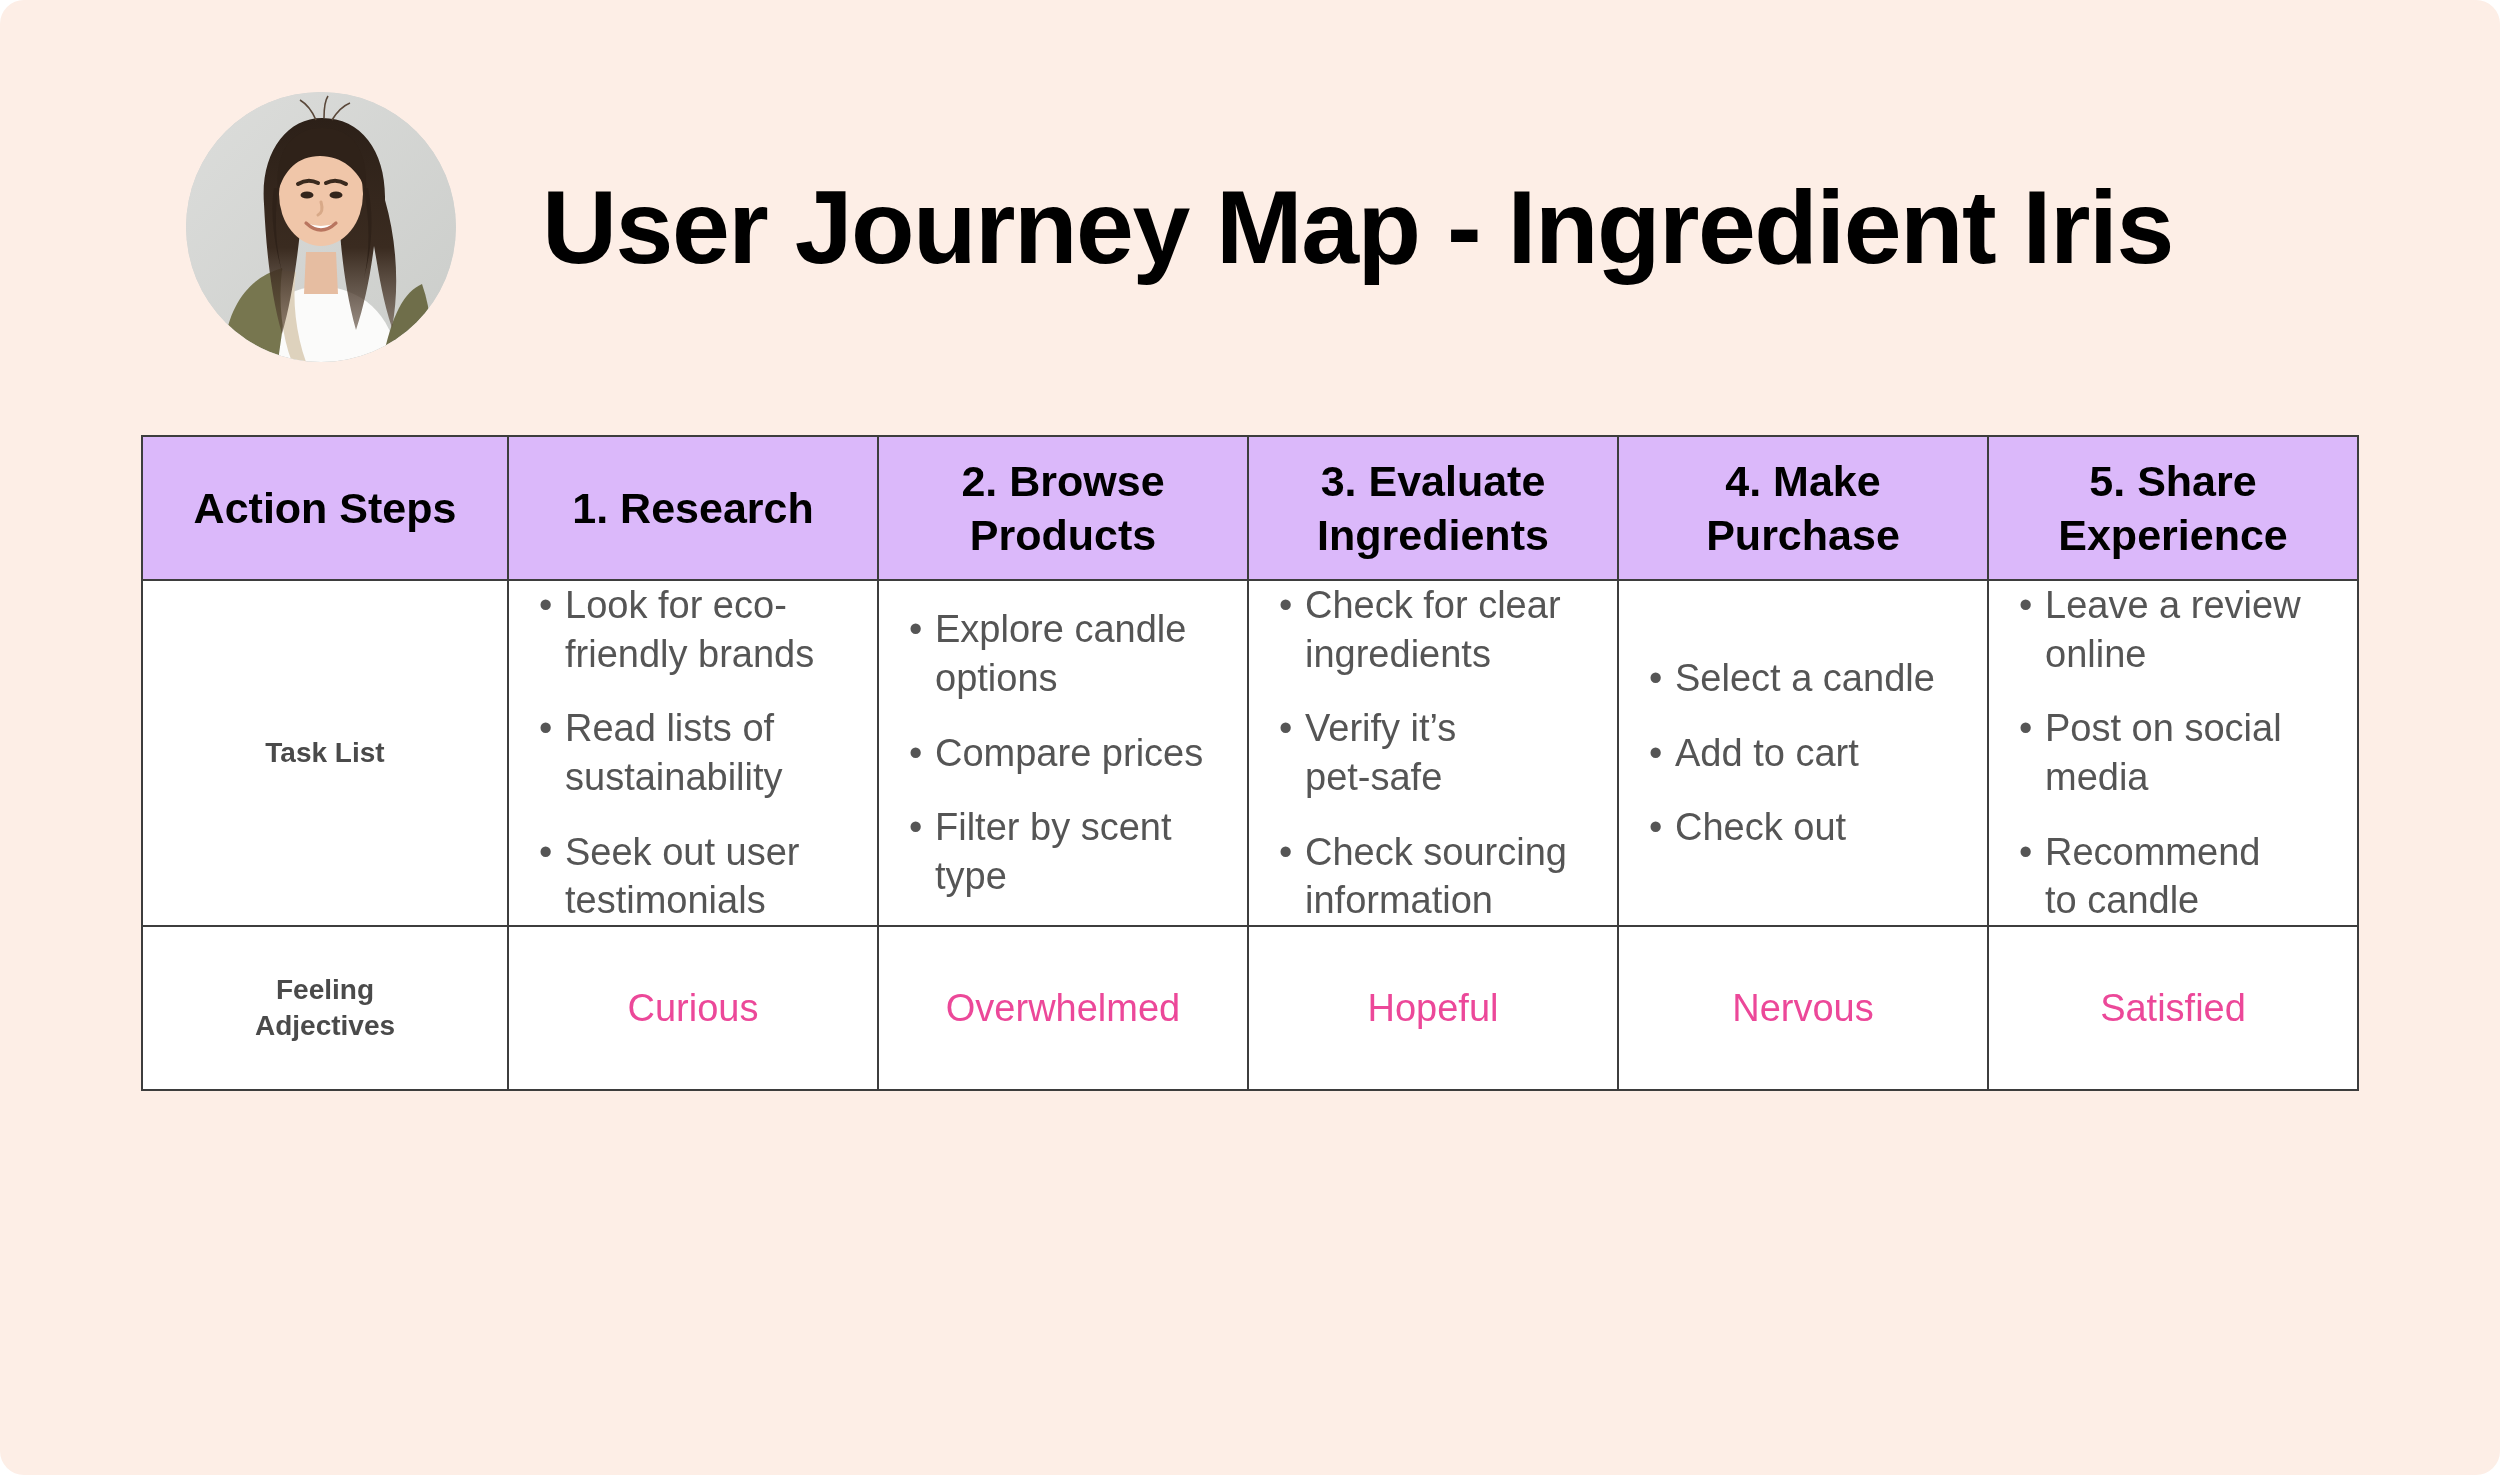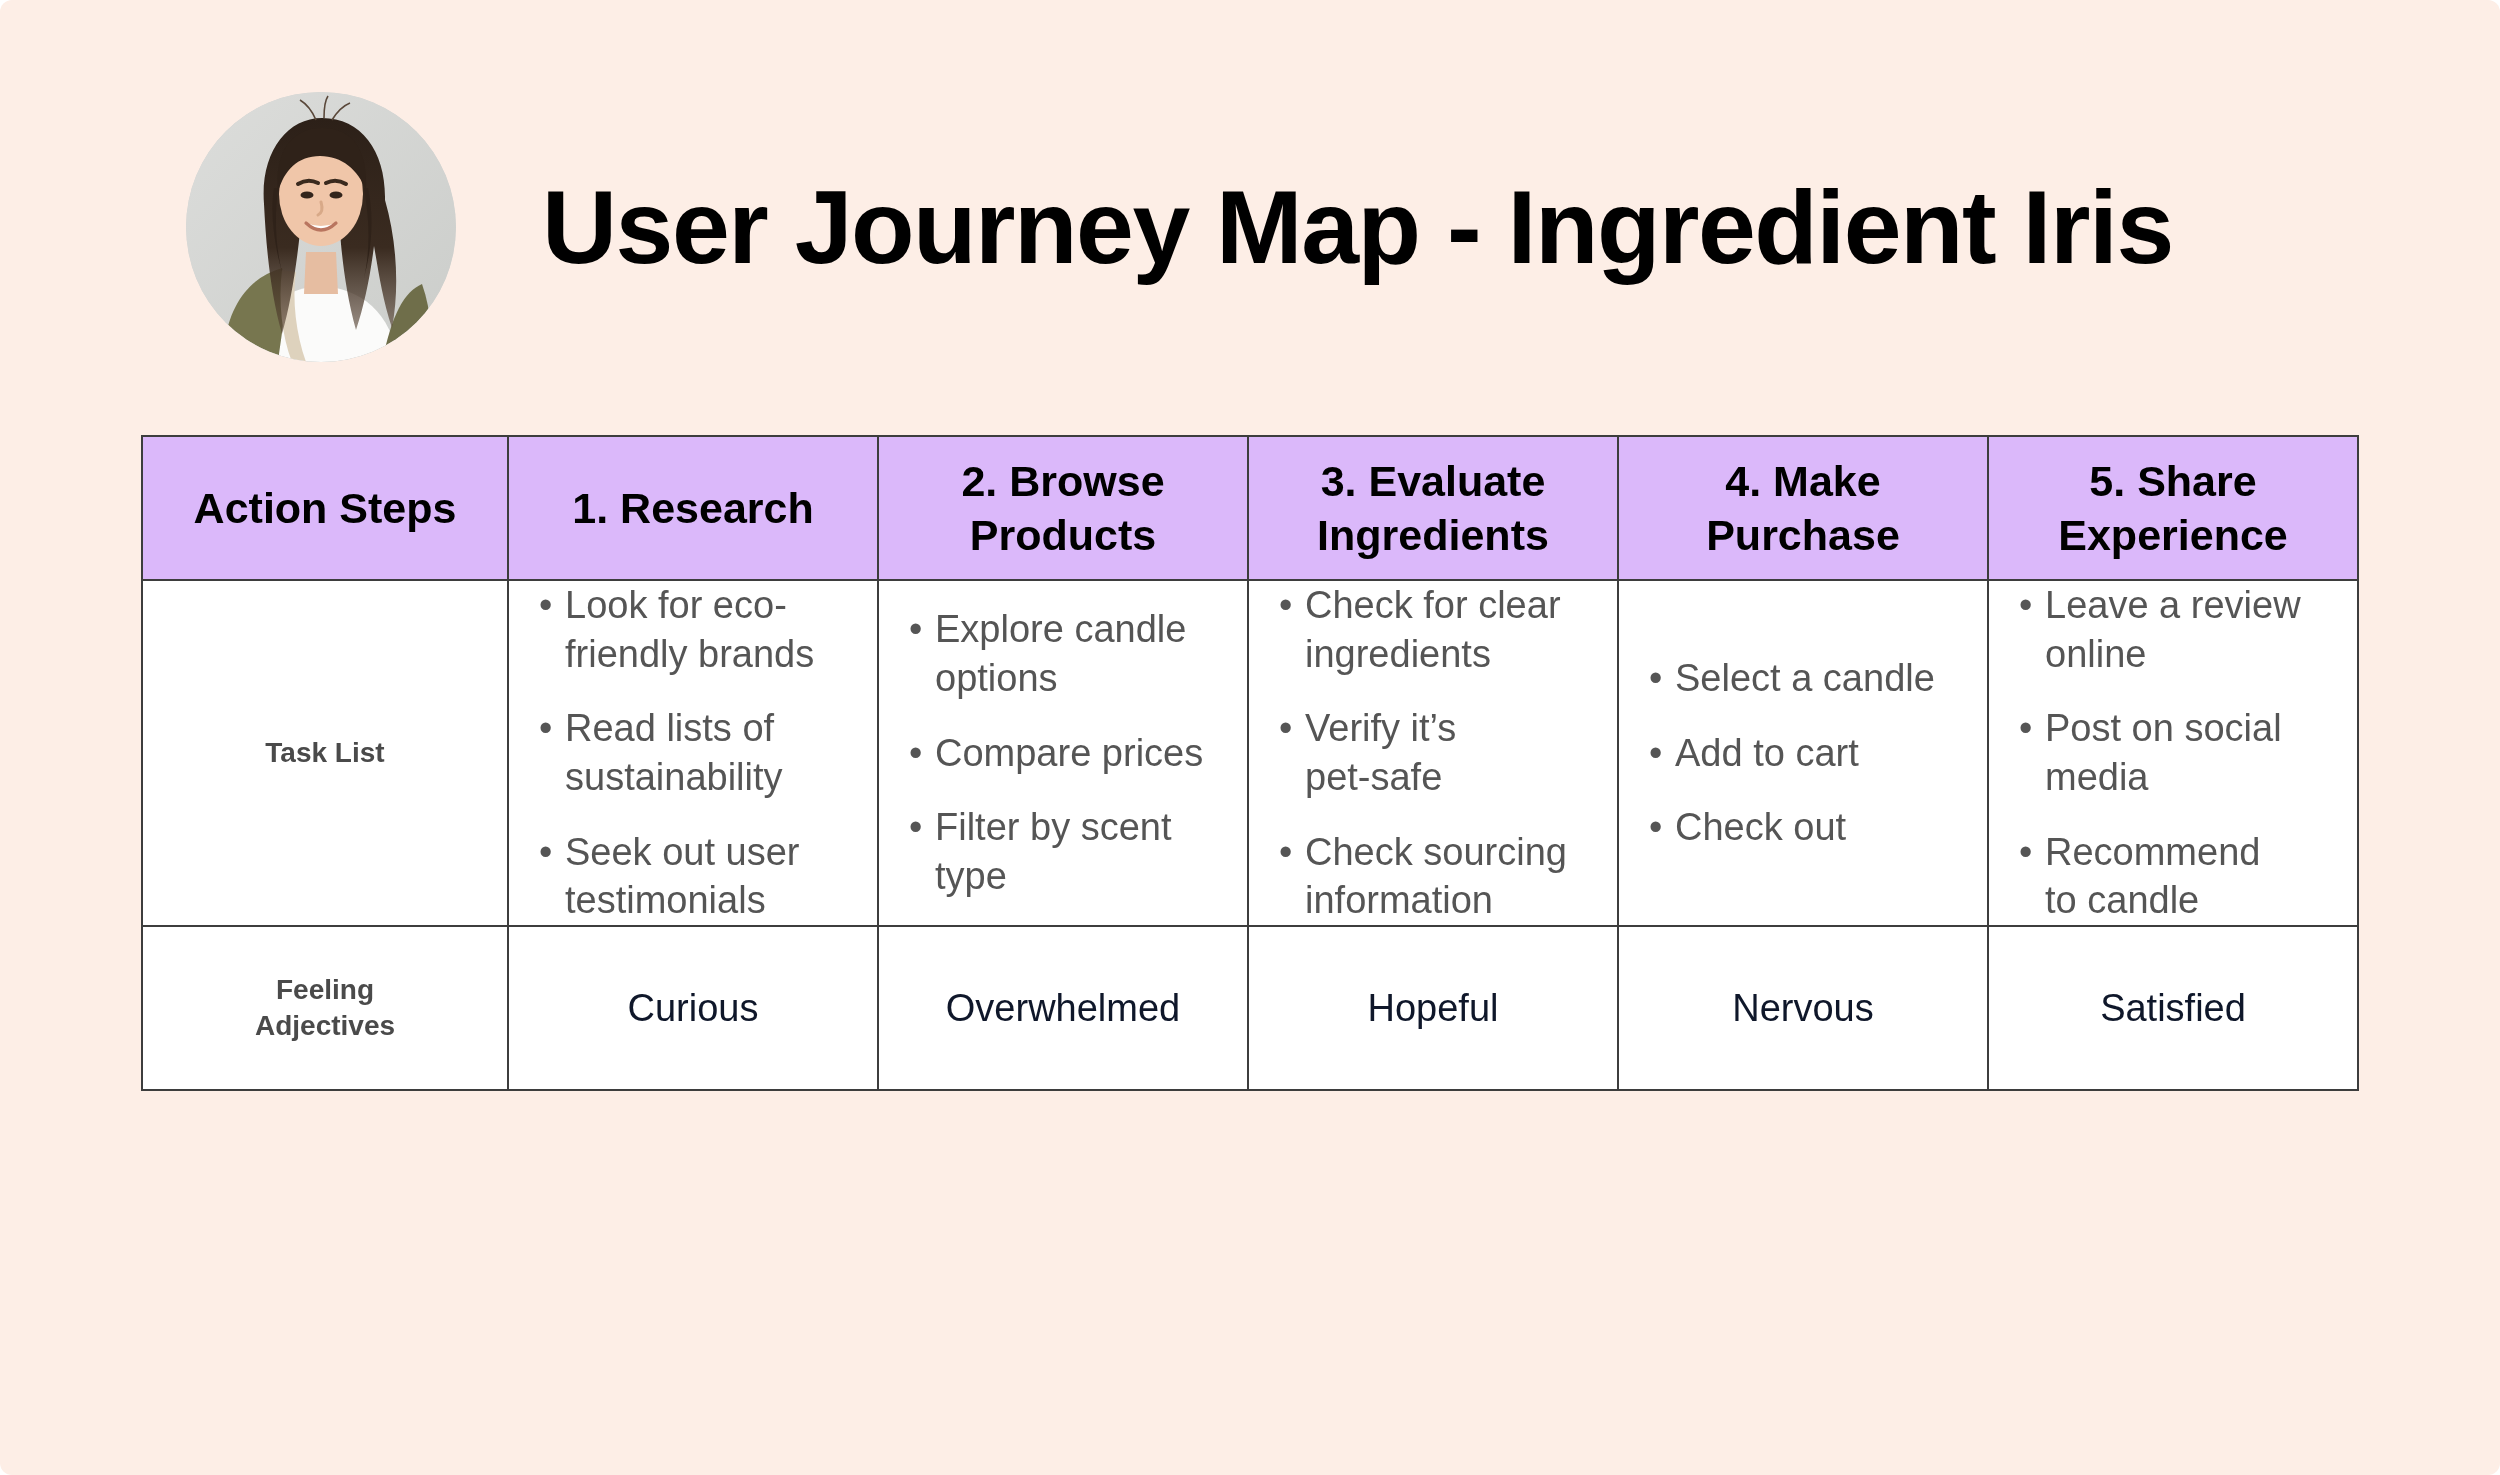--- a/index.html
+++ b/index.html
@@ -12,21 +12,21 @@
     height: 1475px;
     overflow: hidden;
     font-family: "Liberation Sans", sans-serif;
   }
 
   #canvas {
     position: relative;
     width: 2500px;
     height: 1475px;
     background: #fdeee6;
-    border-radius: 12px;
+    border-radius: 24px;
     overflow: hidden;
   }
 
   
   .page-header {
     position: absolute;
     left: 186px;
     top: 92px;
     display: flex;
     align-items: center;
@@ -129,21 +129,21 @@
   .bullets li .dot {
     position: absolute;
     left: 0;
     top: 0;
     line-height: 1.28;
     color: #555555;
   }
 
   .cell-center {
     font-size: 38px;
-    color: #0f172a;
+    color: #ec4899;
     text-align: center;
     line-height: 1.32;
     padding: 0 16px;
     white-space: pre-line;
   }
 </style>
 </head>
 <body>
 
 <div id="canvas">

